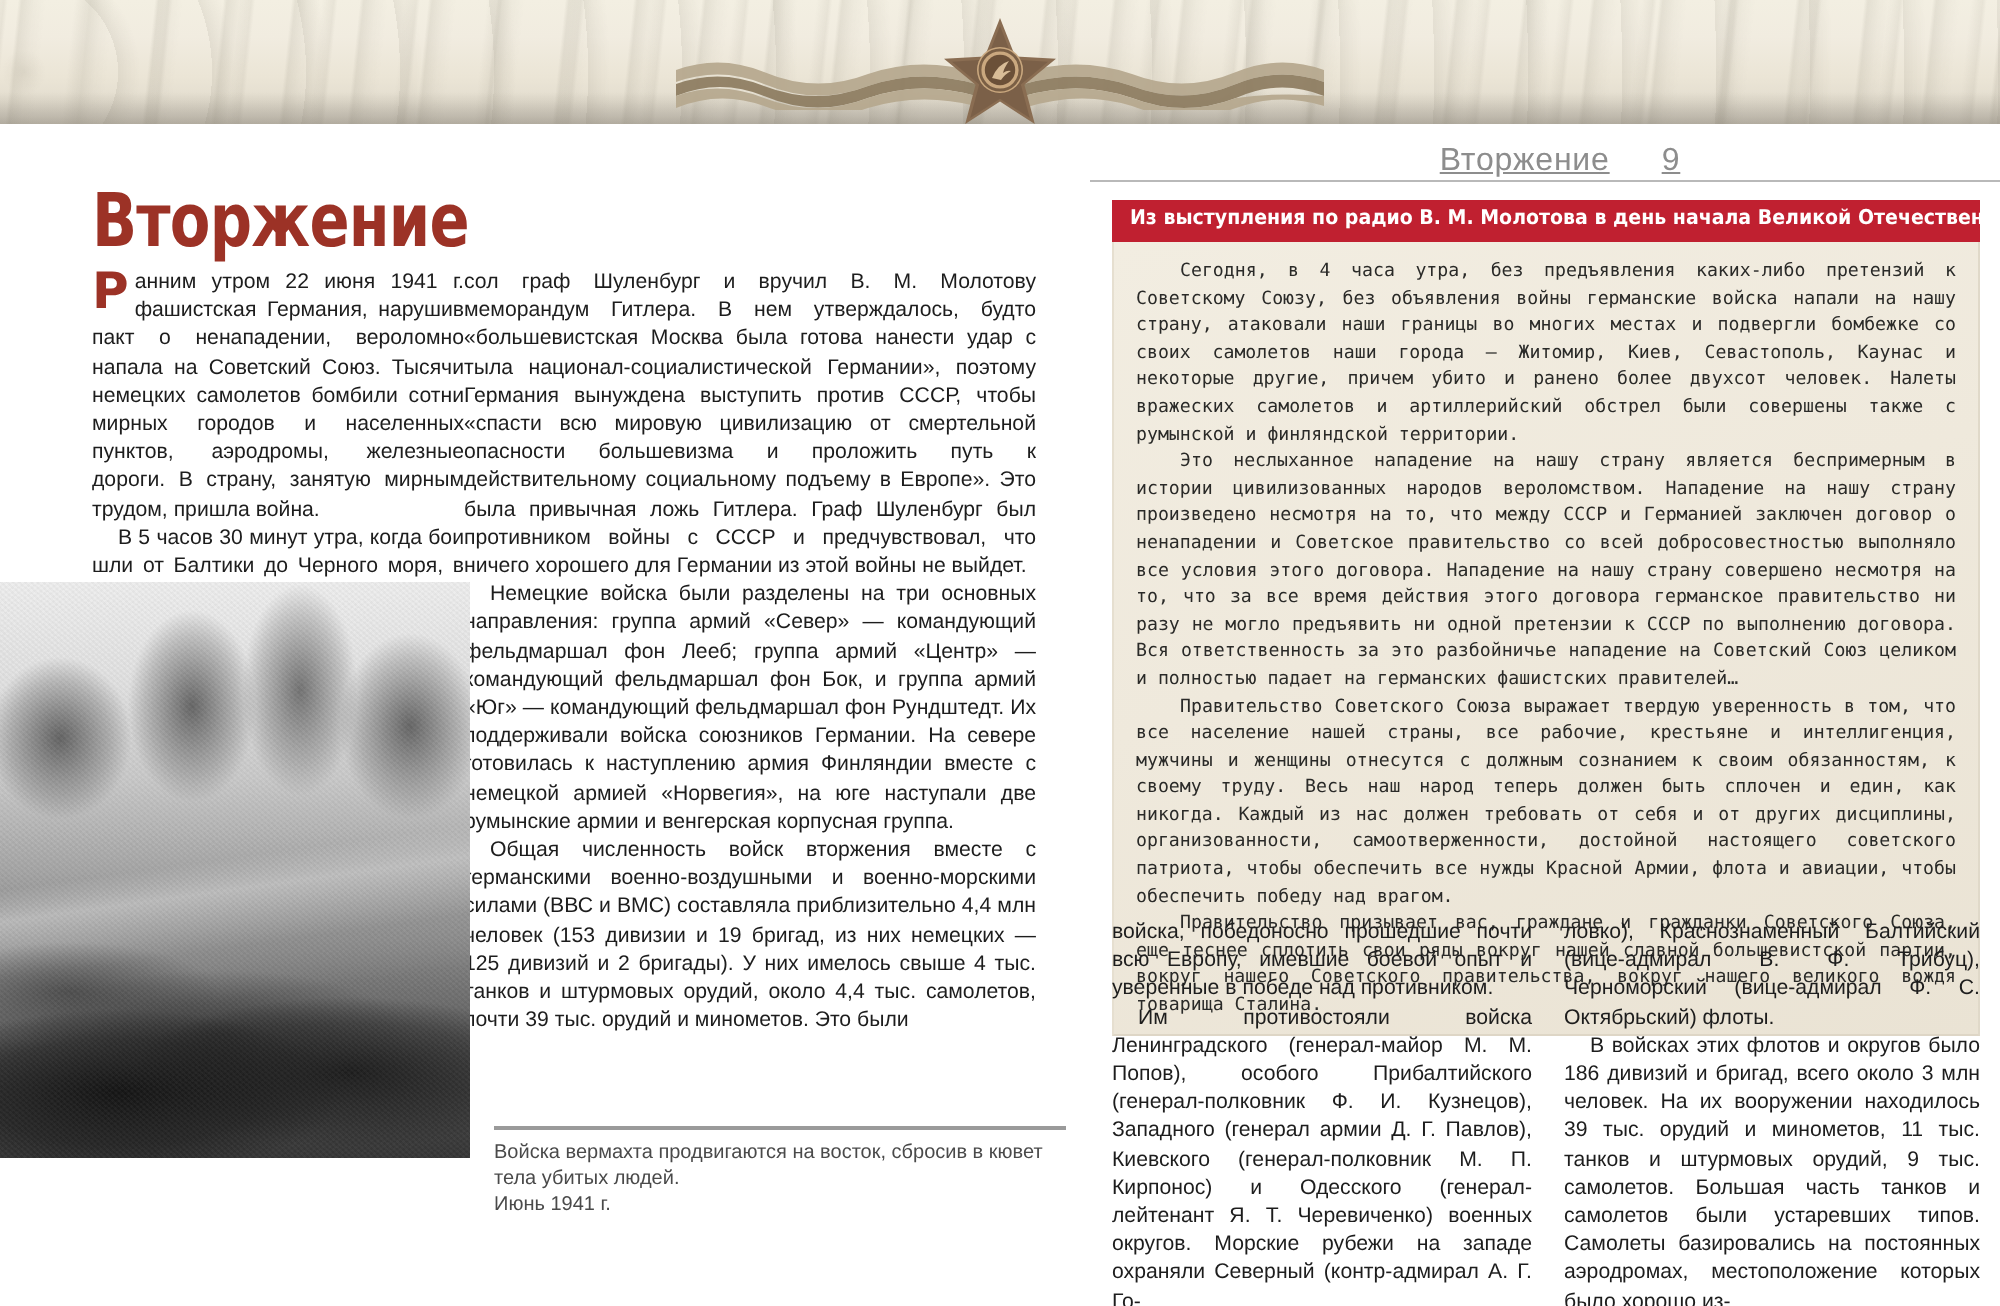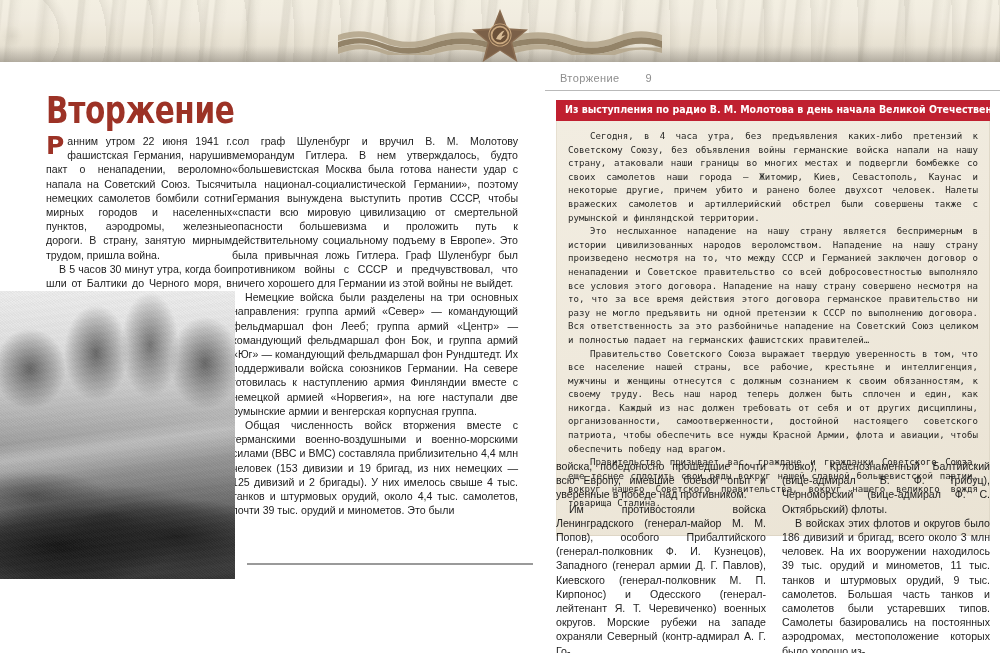--- a/index.html
+++ b/index.html
@@ -91,25 +91,26 @@
     width: 58px;
     height: 56px;
   }
 
   
   .running-head {
     position: absolute;
     top: 72px;
     right: 0px;
     width: 440px;
-    text-align: left;
-    font-size: 11px;
+    text-align: center;
+    font-size: 16px;
     color: #8d8d8d;
     letter-spacing: .4px;
     white-space: nowrap;
+    text-decoration: underline;
   }
   .running-head .rh-title { margin-right: 26px; }
   .running-head .rh-page { color: #8d8d8d; }
 
   .head-rule {
     position: absolute;
     top: 90px;
     left: 545px;
     width: 455px;
     height: 1px;
@@ -228,21 +229,21 @@
     overflow: hidden;
     transform-origin: left center;
   }
   .quote-head span {
     display: inline-block;
     transform: scaleX(0.93);
     transform-origin: left center;
   }
   .quote-body {
     background: linear-gradient(160deg, #f2ede1 0%, #efe9dc 45%, #eae3d4 100%);
-    padding: 9px 11px 24px 11px;
+    padding: 9px 11px 6px 11px;
     font-family: "DejaVu Sans Mono", monospace;
     font-size: 9.1px;
     line-height: 13.6px;
     color: #2a2a28;
     text-align: justify;
     text-justify: inter-word;
     border-left: 1px solid #e6dfd0;
     border-right: 1px solid #e0d9c9;
     border-bottom: 1px solid #ded6c6;
   }
@@ -302,20 +303,22 @@
     <p class="first"><span>сол граф Шуленбург и вручил В. М. Молотову меморандум Гитлера. В нем утверждалось, будто «большевистская Москва была готова нанести удар с тыла национал-социалистической Германии», поэтому Германия вынуждена выступить против СССР, чтобы «спасти всю мировую цивилизацию от смертельной опасности большевизма и проложить путь к действительному социальному подъему в Европе». Это была привычная ложь Гитлера. Граф Шуленбург был противником войны с СССР и предчувствовал, что ничего хорошего для Германии из этой войны не выйдет.</span></p>
     <p><span>Немецкие войска были разделены на три основных направления: группа армий «Север» — командующий фельдмаршал фон Лееб; группа армий «Центр» — командующий фельдмаршал фон Бок, и группа армий «Юг» — командующий фельдмаршал фон Рундштедт. Их поддерживали войска союзников Германии. На севере готовилась к наступлению армия Финляндии вместе с немецкой армией «Норвегия», на юге наступали две румынские армии и венгерская корпусная группа.</span></p>
     <p><span>Общая численность войск вторжения вместе с германскими военно-воздушными и военно-морскими силами (ВВС и ВМС) составляла приблизительно 4,4 млн человек (153 дивизии и 19 бригад, из них немецких — 125 дивизий и 2 бригады). У них имелось свыше 4 тыс. танков и штурмовых орудий, около 4,4 тыс. самолетов, почти 39 тыс. орудий и минометов. Это были</span></p>
   </div>
 
   <div class="photo">
     <div class="photo-grain"></div>
   </div>
 
   <div class="caption-rule"></div>
+  <div class="caption" style="white-space:pre-line">Войска вермахта продвигаются на восток, сбросив в кювет тела убитых людей.
+Июнь 1941 г.</div>
 
   <div class="quote-box">
     <div class="quote-head"><span>Из выступления по радио В. М. Молотова в день начала Великой Отечественной войны</span></div>
     <div class="quote-body">
       <p>Сегодня, в 4 часа утра, без предъявления каких-либо претензий к Советскому Союзу, без объявления войны германские войска напали на нашу страну, атаковали наши границы во многих местах и подвергли бомбежке со своих самолетов наши города — Житомир, Киев, Севастополь, Каунас и некоторые другие, причем убито и ранено более двухсот человек. Налеты вражеских самолетов и артиллерийский обстрел были совершены также с румынской и финляндской территории.</p>
       <p>Это неслыханное нападение на нашу страну является беспримерным в истории цивилизованных народов вероломством. Нападение на нашу страну произведено несмотря на то, что между СССР и Германией заключен договор о ненападении и Советское правительство со всей добросовестностью выполняло все условия этого договора. Нападение на нашу страну совершено несмотря на то, что за все время действия этого договора германское правительство ни разу не могло предъявить ни одной претензии к СССР по выполнению договора. Вся ответственность за это разбойничье нападение на Советский Союз целиком и полностью падает на германских фашистских правителей…</p>
       <p>Правительство Советского Союза выражает твердую уверенность в том, что все население нашей страны, все рабочие, крестьяне и интеллигенция, мужчины и женщины отнесутся с должным сознанием к своим обязанностям, к своему труду. Весь наш народ теперь должен быть сплочен и един, как никогда. Каждый из нас должен требовать от себя и от других дисциплины, организованности, самоотверженности, достойной настоящего советского патриота, чтобы обеспечить все нужды Красной Армии, флота и авиации, чтобы обеспечить победу над врагом.</p>
       <p>Правительство призывает вас, граждане и гражданки Советского Союза, еще теснее сплотить свои ряды вокруг нашей славной большевистской партии, вокруг нашего Советского правительства, вокруг нашего великого вождя товарища Сталина.</p>
     </div>
   </div>

